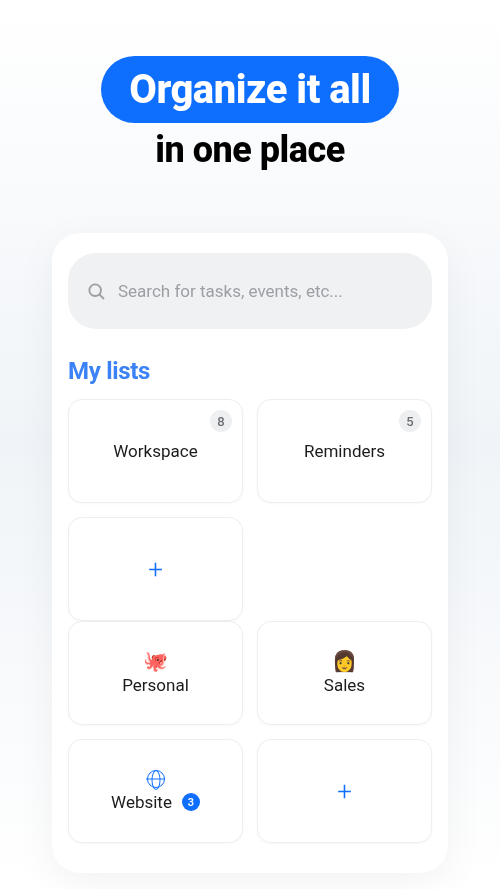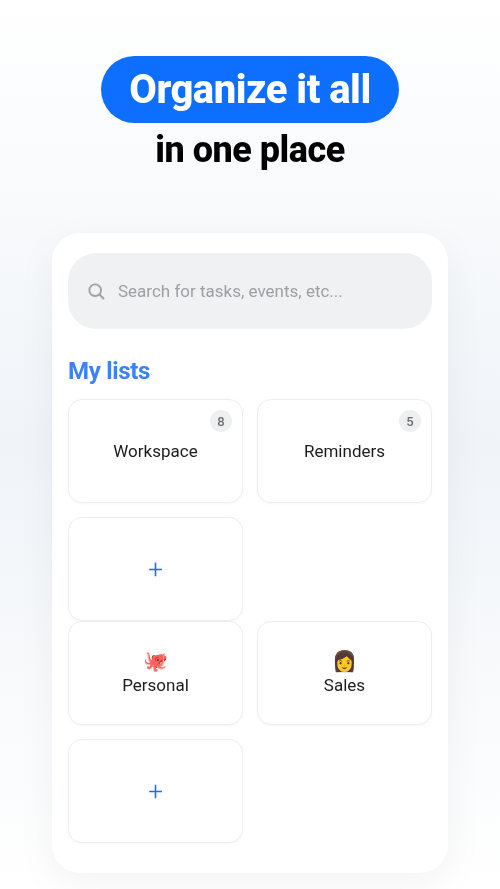--- a/index.html
+++ b/index.html
@@ -223,20 +223,29 @@
       </div>
     </div>
 
     <div class="card">
       <div class="card-stack">
         <span class="card-emoji-top">👩</span>
         <span class="card-label">Sales</span>
       </div>
     </div>
 
+    <div class="card">
+      <div class="card-stack">
+        <span class="globe"></span>
+        <span class="card-label">
+          <span>Website</span>
+          <span class="inline-badge">3</span>
+        </span>
+      </div>
+    </div>
 
     <div class="card">
       <span class="plus">+</span>
     </div>
 
   </div>
 
 </div>
 
 </body></html>

